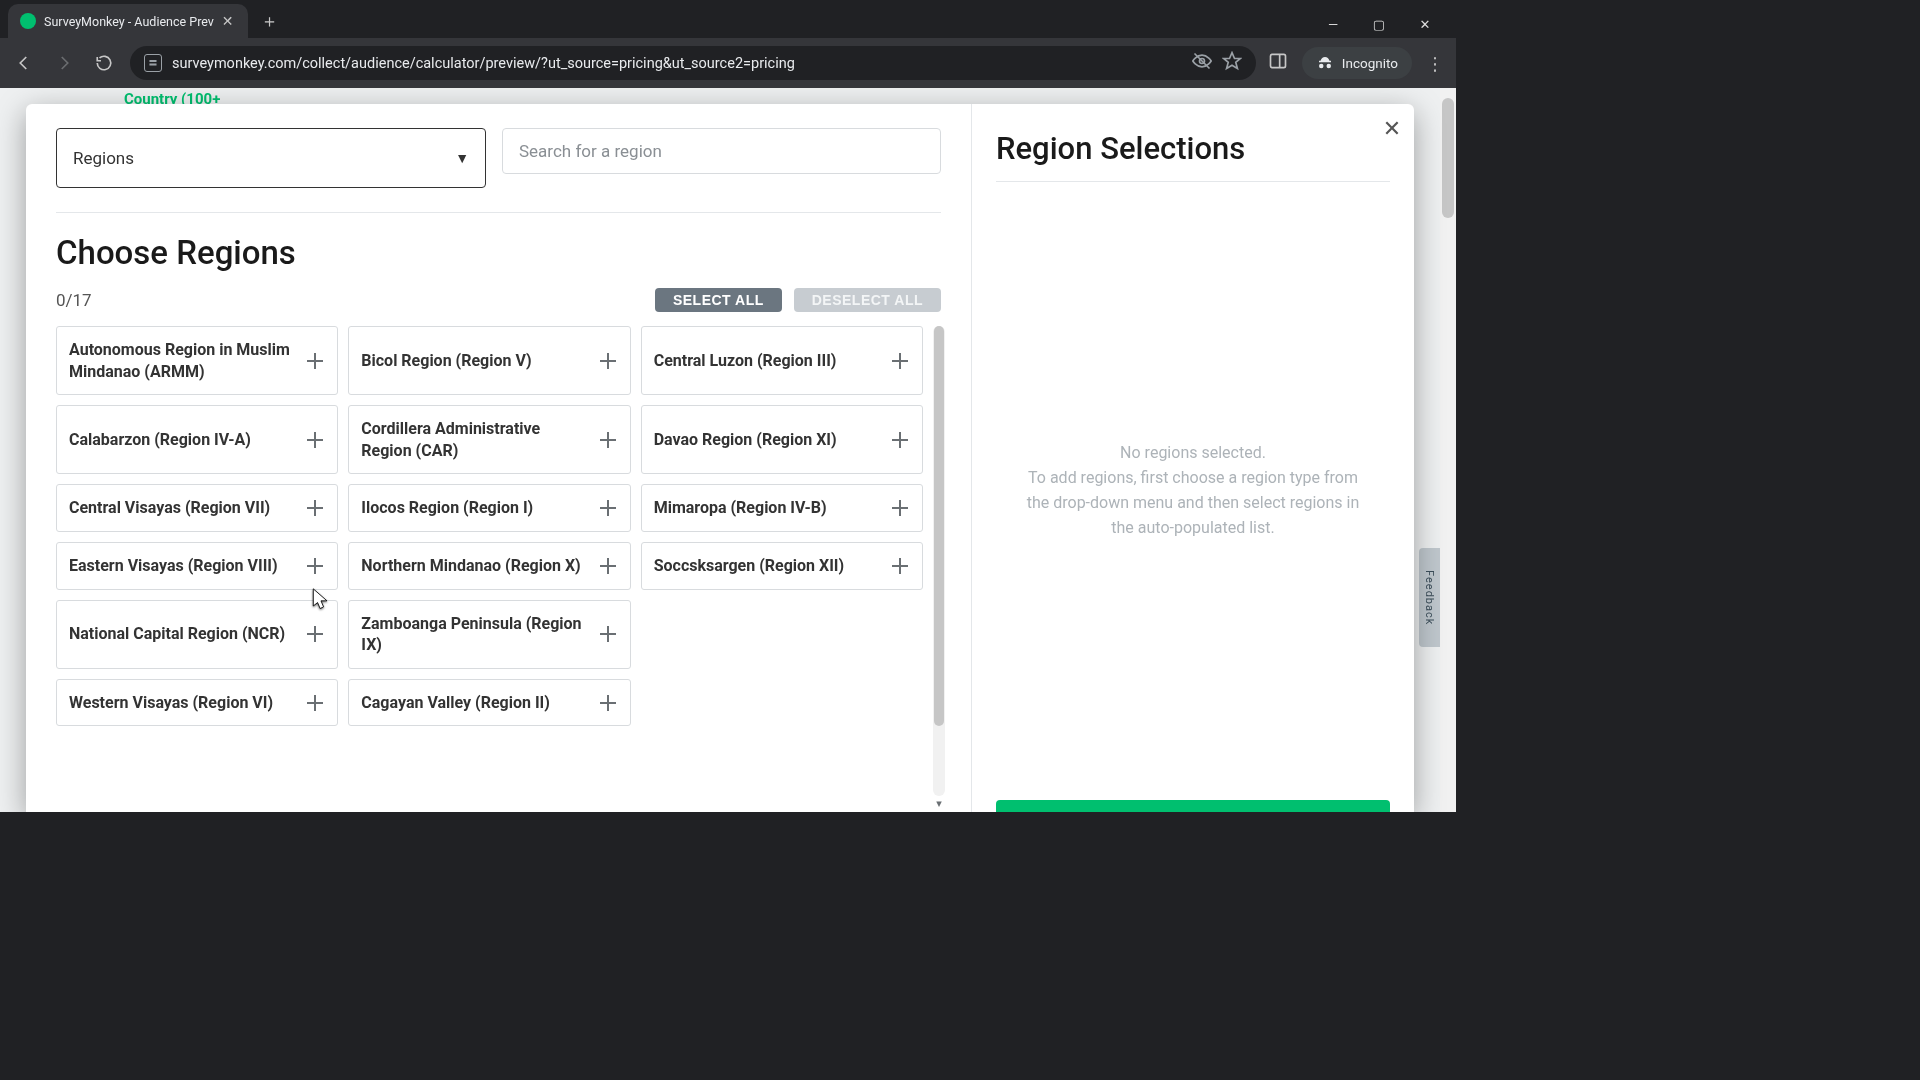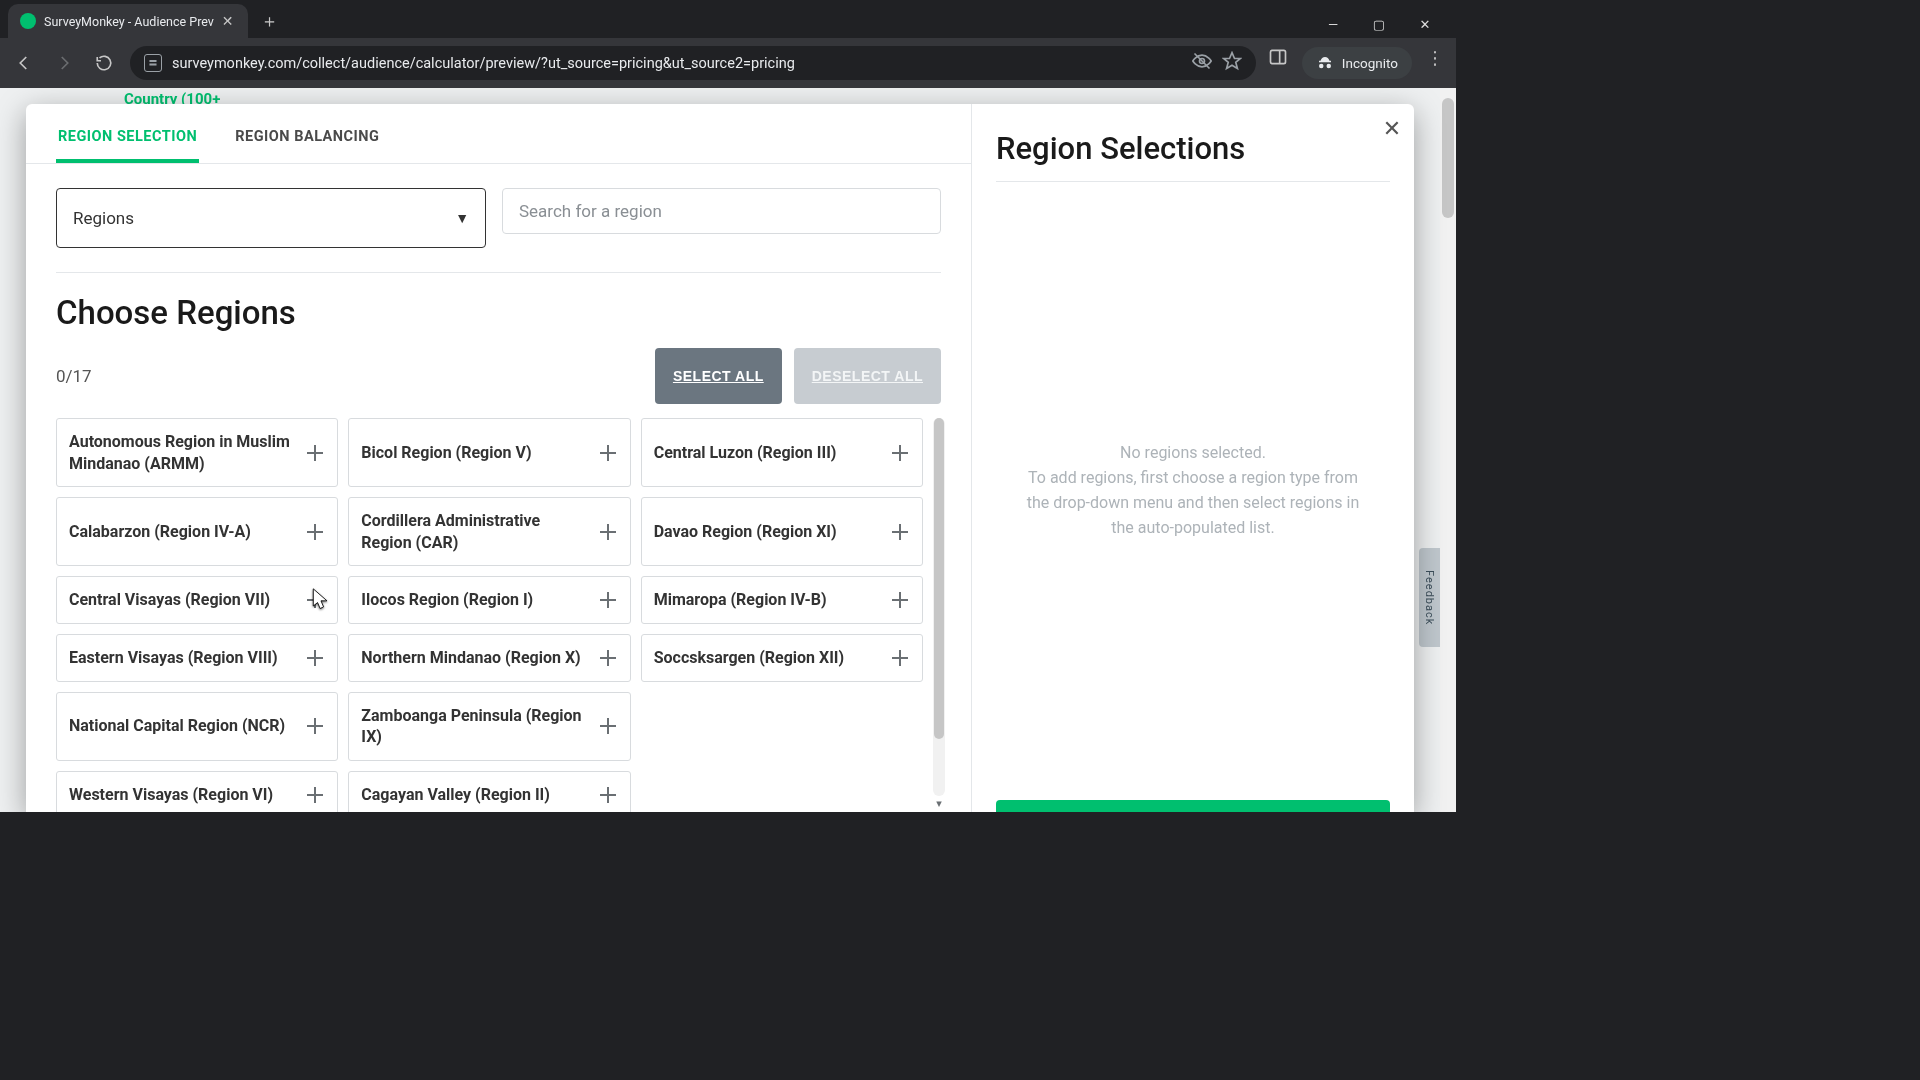--- a/index.html
+++ b/index.html
@@ -75,21 +75,21 @@
     padding: 0 14px;
     gap: 10px;
     color: #e8eaed;
     font-size: 14.5px;
   }
   .omnibox .site-badge {
     width: 18px; height: 18px; border: 1.5px solid #9aa0a6; border-radius: 3px;
     display: flex; align-items: center; justify-content: center; font-size: 10px; color:#9aa0a6;
   }
   .omnibox .url { flex: 1; white-space: nowrap; overflow: hidden; }
-  .right-icons { display: flex; gap: 14px; color: #c7c7c7; }
+  .right-icons { display: flex; align-items: center; gap: 14px; color: #c7c7c7; }
   .incognito-chip {
     display: flex; align-items: center; gap: 8px;
     background: #3c4043; color: #e8eaed;
     height: 32px; padding: 0 14px; border-radius: 16px; font-size: 13.5px;
   }
   .kebab { font-size: 18px; letter-spacing: 2px; cursor: pointer; }
 
   
   .page-area {
     position: relative;
@@ -192,23 +192,23 @@
   .choose-heading {
     font-size: 33px; font-weight: 500; color: #1a1a1a;
     padding: 20px 30px 6px;
   }
   .count-row {
     display: flex; align-items: center; padding: 10px 30px 14px;
   }
   .count { font-size: 17px; color: #555; }
   .bulk-buttons { margin-left: auto; display: flex; gap: 12px; }
   .btn {
-    height: 56px; padding: 0 18px; border-radius: 4px;
+    height: 24px; padding: 0 18px; border-radius: 4px;
     font-size: 14px; font-weight: 700; letter-spacing: .5px;
-    display: flex; align-items: center; cursor: pointer; border: none; text-decoration: underline;
+    display: flex; align-items: center; cursor: pointer; border: none;
   }
   .btn.select-all { background: #6b7680; color: #fff; }
   .btn.deselect-all { background: #c7ccd1; color: #f3f5f6; cursor: default; }
 
   
   .grid-wrap {
     position: relative;
     margin: 0 30px 0;
     flex: 1;
     min-height: 0;
@@ -351,24 +351,20 @@
   <div class="bg-hint">Country (100+</div>
 
   <div class="page-scrollbar">
     <div class="thumb"></div>
   </div>
   <div class="feedback-tab">Feedback</div>
 
   <div class="modal">
     <div class="modal-left">
 
-      <div class="modal-tabs">
-        <div class="modal-tab active">REGION SELECTION</div>
-        <div class="modal-tab">REGION BALANCING</div>
-      </div>
 
       <div class="filter-row">
         <div class="select-box">
           <span>Regions</span>
           <span class="select-caret">▼</span>
         </div>
         <div class="search-box">
           <span>Search for a region</span>
         </div>
       </div>

